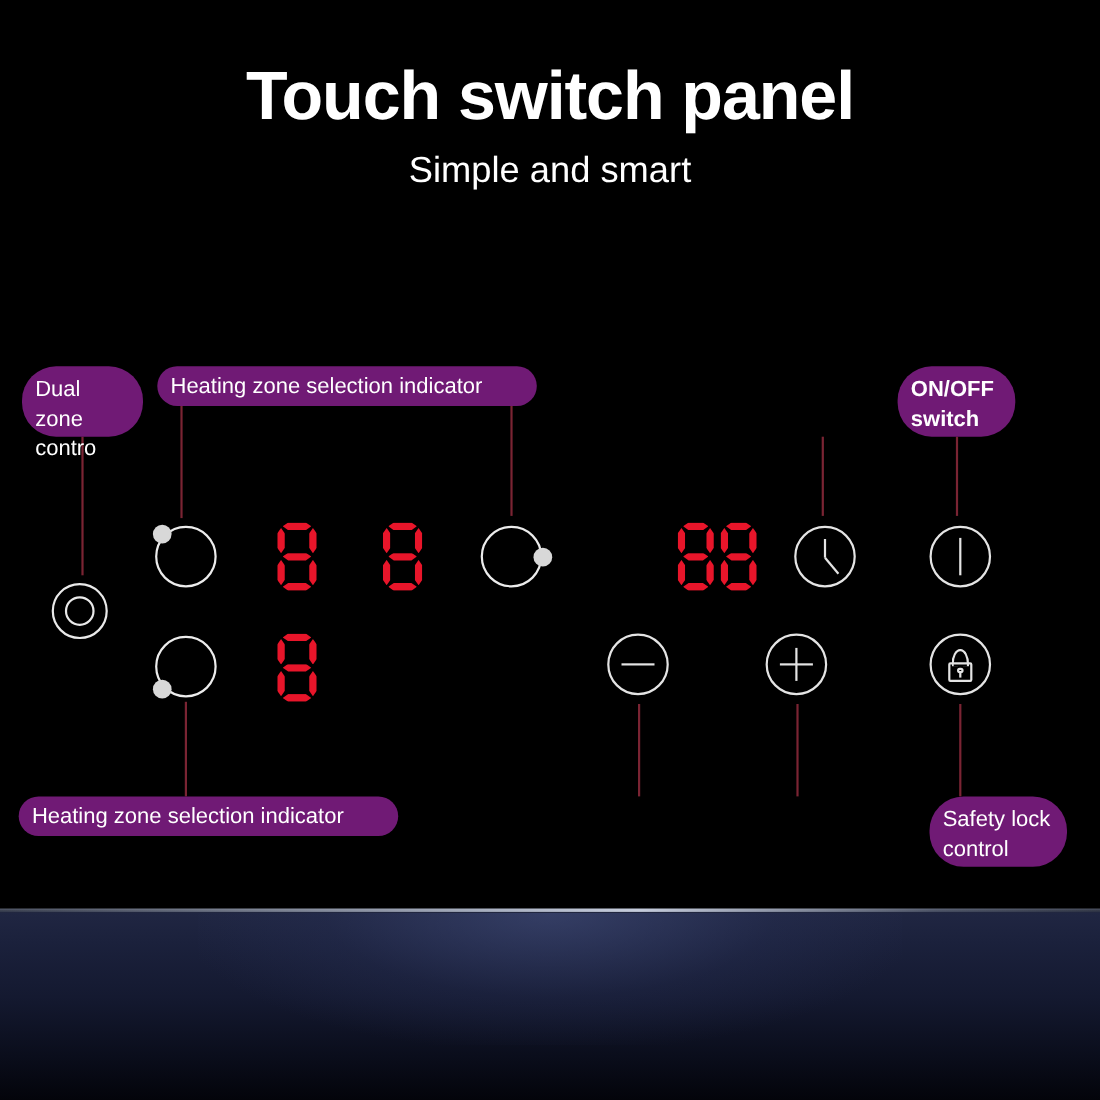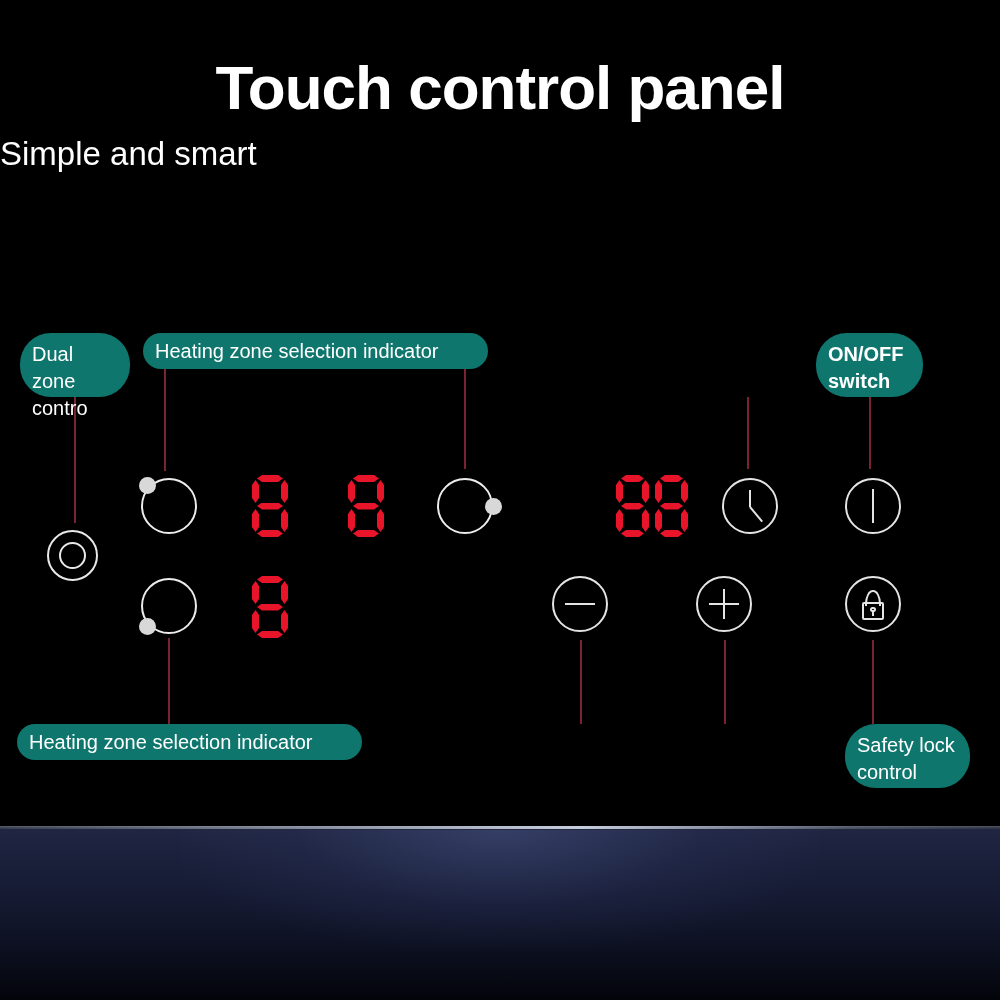--- a/index.html
+++ b/index.html
@@ -26,21 +26,21 @@
     font-size: 62px;
     font-weight: bold;
     letter-spacing: -1px;
     line-height: 1.0;
     white-space: nowrap;
   }
   #subtitle {
     position: absolute;
     left: 0; top: 137px;
     width: 1000px;
-    text-align: left;
+    text-align: center;
     color: #ffffff;
     font-size: 33px;
     font-weight: 400;
     line-height: 1.0;
     white-space: nowrap;
   }
 
   
   #surface {
     position: absolute;
@@ -72,21 +72,21 @@
     background: radial-gradient(ellipse at 50% 0%,
       rgba(70,82,130,0.55) 0%,
       rgba(45,54,95,0.25) 45%,
       rgba(0,0,0,0) 75%);
     pointer-events:none;
   }
 
   
   .label {
     position: absolute;
-    background: #0f766e;
+    background: #701a75;
     color: #ffffff;
     font-size: 20px;
     line-height: 27px;
     padding: 8px 12px 9px 12px;
     white-space: pre-line;
     border-radius: 31px;
   }
 
   
   .conn {
@@ -207,21 +207,21 @@
   .sE { left:0px;  bottom:5px; width:7px; height:calc(50% - 8px);
         clip-path: polygon(0 5px, 50% 0, 100% 5px, 100% calc(100% - 5px), 50% 100%, 0 calc(100% - 5px)); }
   .sC { right:0px; bottom:5px; width:7px; height:calc(50% - 8px);
         clip-path: polygon(0 5px, 50% 0, 100% 5px, 100% calc(100% - 5px), 50% 100%, 0 calc(100% - 5px)); }
 </style>
 </head>
 <body>
 
 <div id="stage">
 
-  <div id="title">Touch control panel</div>
+  <div id="title">Touch switch panel</div>
   <div id="subtitle">Simple and smart</div>
 
   <div class="conn" style="left:74px;  top:397px; height:126px;"></div>
   <div class="conn" style="left:164px; top:369px; height:102px;"></div>
   <div class="conn" style="left:464px; top:369px; height:100px;"></div>
   <div class="conn" style="left:747px; top:397px; height:72px;"></div>
   <div class="conn" style="left:869px; top:397px; height:72px;"></div>
   <div class="conn" style="left:168px; top:638px; height:86px;"></div>
   <div class="conn" style="left:580px; top:640px; height:84px;"></div>
   <div class="conn" style="left:724px; top:640px; height:84px;"></div>

